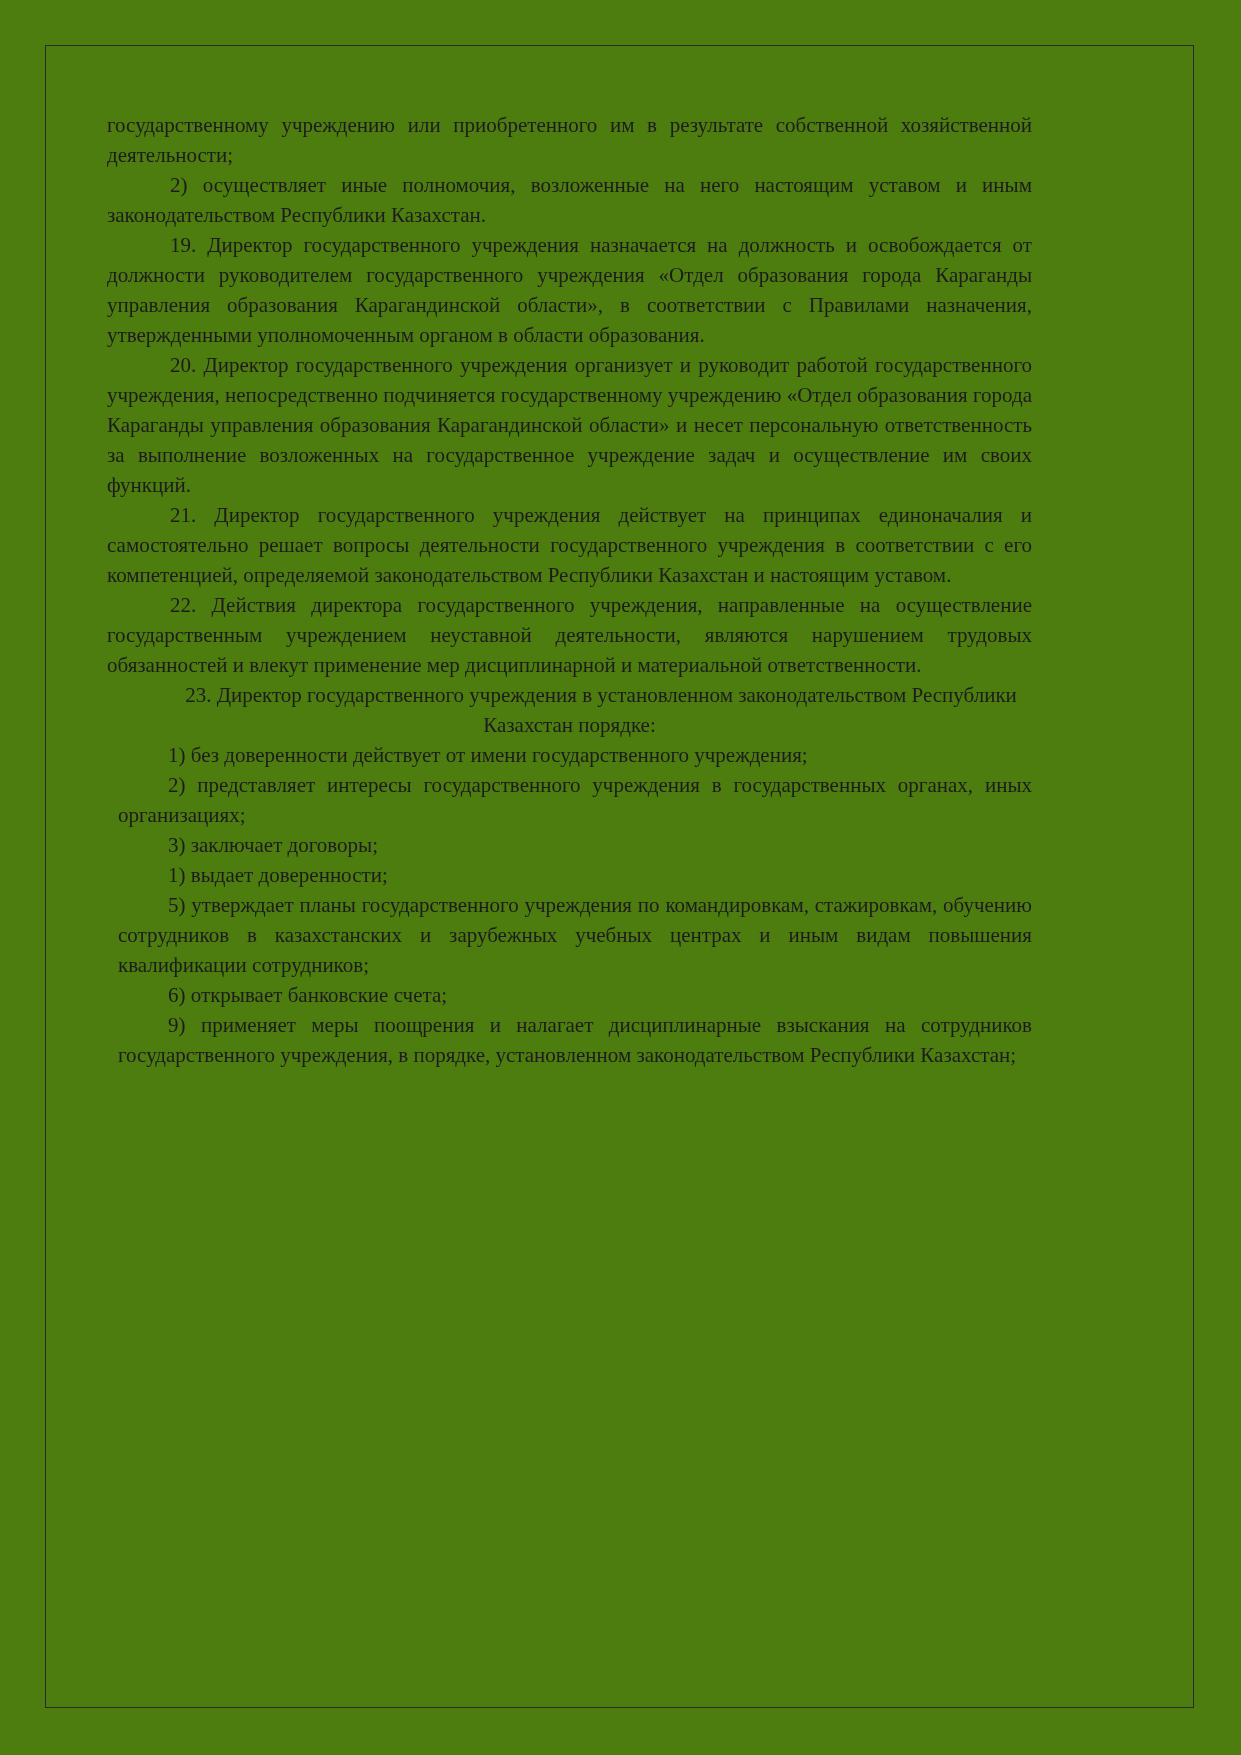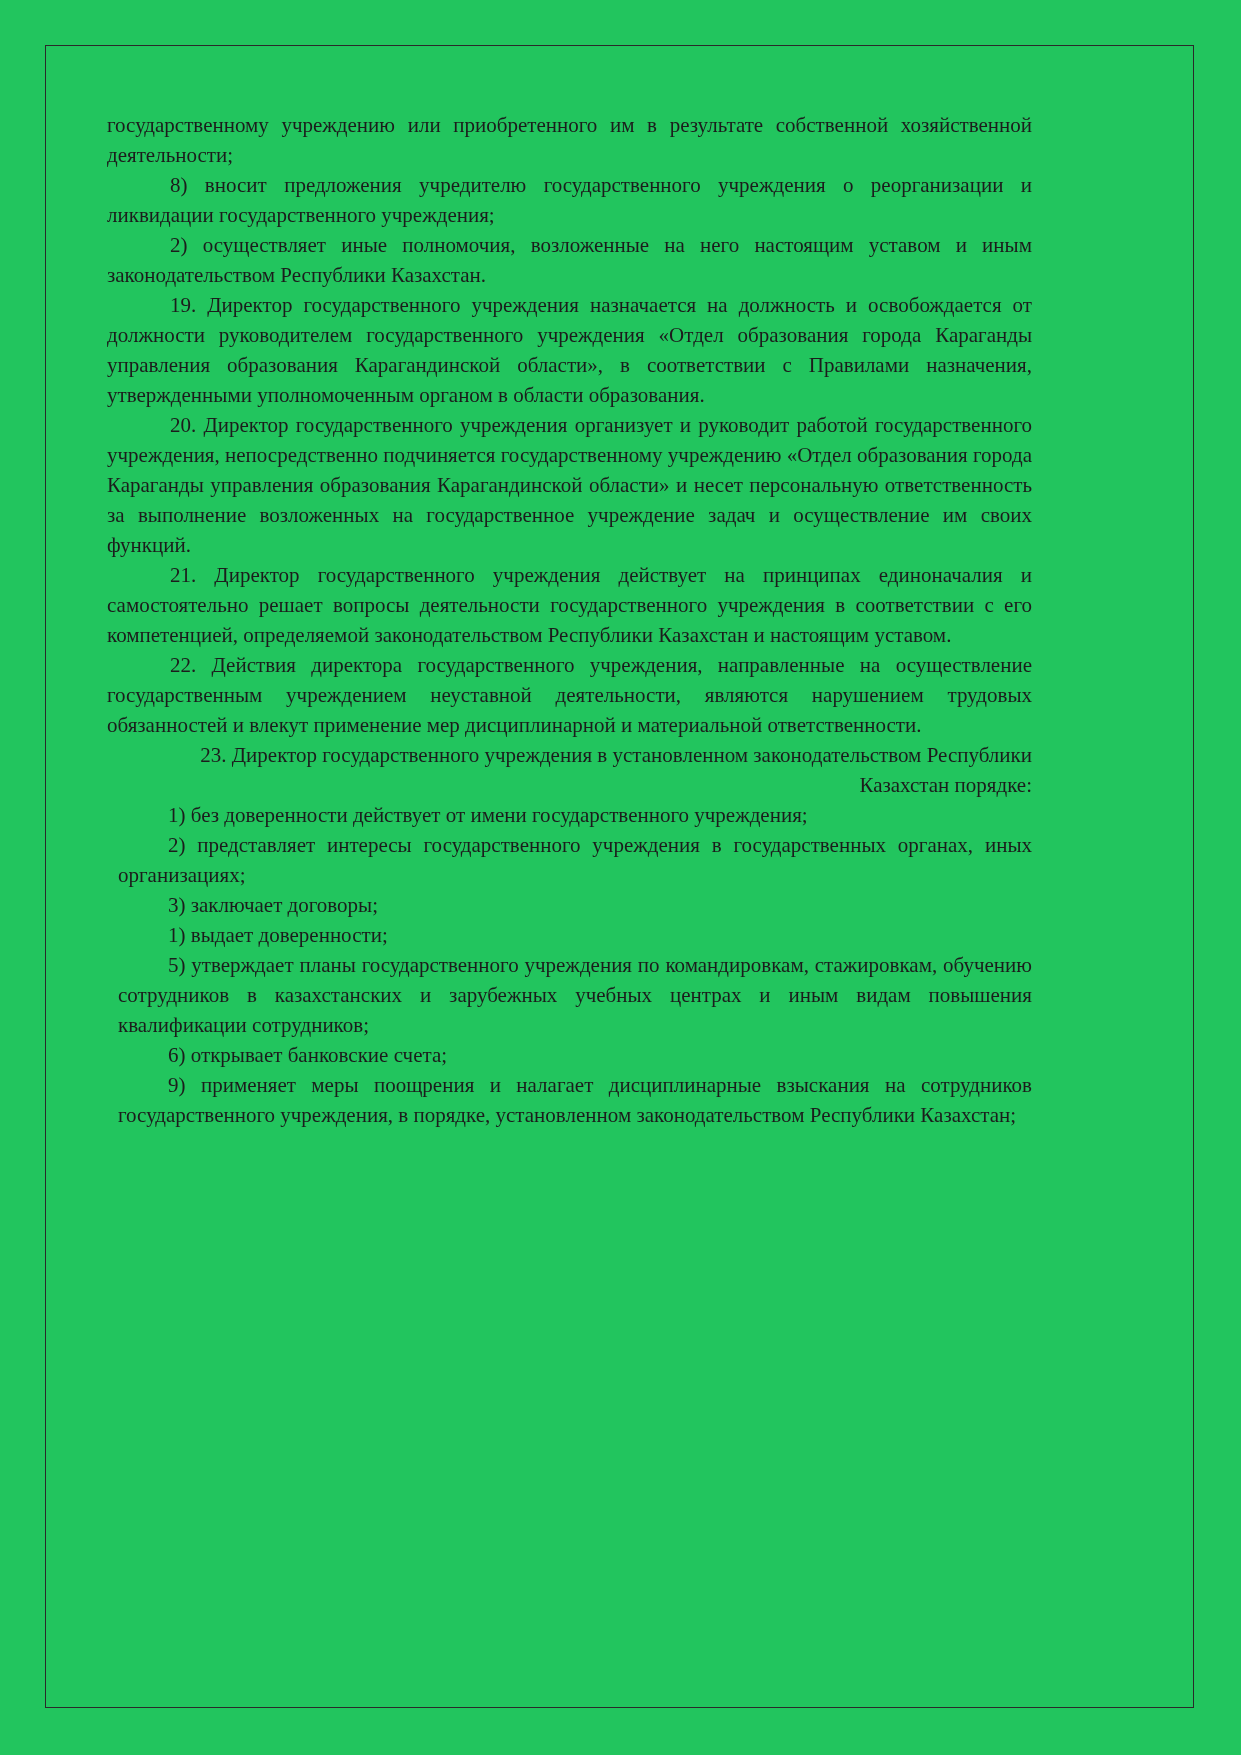--- a/index.html
+++ b/index.html
@@ -12,21 +12,21 @@
     height: 1755px;
     position: relative;
     font-family: "Liberation Serif", "DejaVu Serif", serif;
     color: #1c1c1c;
   }
   .page {
     position: absolute;
     left: 0; top: 0;
     width: 1241px;
     height: 1755px;
-    background: #22c55e;
+    background: #4d7c0f;
   }
   .frame {
     position: absolute;
     left: 45px;
     top: 45px;
     width: 1149px;
     height: 1663px;
     border: 1px solid #2a2a2a;
     box-sizing: border-box;
   }
@@ -36,33 +36,32 @@
     top: 110px;
     width: 925px;
   }
   .para {
     margin: 0;
     padding: 0;
     font-size: 21px;
     line-height: 30px;
     text-align: justify;
   }
-  .para.left { text-align: right; }
+  .para.left { text-align: center; }
   .ind-lg { text-indent: 63px; }
   .ind-sm { text-indent: 50px; margin-left: 11px; }
   .cont   { text-indent: 0; }
 </style>
 </head>
 <body>
 
 <div class="page">
   <div class="frame"></div>
   <div class="content">
     <p class="para cont">государственному учреждению или приобретенного им в результате собственной хозяйственной деятельности;</p>
-    <p class="para ind-lg">8) вносит предложения учредителю государственного учреждения о реорганизации и ликвидации государственного учреждения;</p>
     <p class="para ind-lg">2) осуществляет иные полномочия, возложенные на него настоящим уставом и иным законодательством Республики Казахстан.</p>
     <p class="para ind-lg">19. Директор государственного учреждения назначается на должность и освобождается от должности руководителем государственного учреждения «Отдел образования города Караганды управления образования Карагандинской области», в соответствии с Правилами назначения, утвержденными уполномоченным органом в области образования.</p>
     <p class="para ind-lg">20. Директор государственного учреждения организует и руководит работой государственного учреждения, непосредственно подчиняется государственному учреждению «Отдел образования города Караганды управления образования Карагандинской области» и несет персональную ответственность за выполнение возложенных на государственное учреждение задач и осуществление им своих функций.</p>
     <p class="para ind-lg">21. Директор государственного учреждения действует на принципах единоначалия и самостоятельно решает вопросы деятельности государственного учреждения в соответствии с его компетенцией, определяемой законодательством Республики Казахстан и настоящим уставом.</p>
     <p class="para ind-lg">22. Действия директора государственного учреждения, направленные на осуществление государственным учреждением неуставной деятельности, являются нарушением трудовых обязанностей и влекут применение мер дисциплинарной и материальной ответственности.</p>
     <p class="para ind-lg left">23. Директор государственного учреждения в установленном законодательством Республики Казахстан порядке:</p>
     <p class="para ind-sm">1) без доверенности действует от имени государственного учреждения;</p>
     <p class="para ind-sm">2) представляет интересы государственного учреждения в государственных органах, иных организациях;</p>
     <p class="para ind-sm">3) заключает договоры;</p>
     <p class="para ind-sm">1) выдает доверенности;</p>

